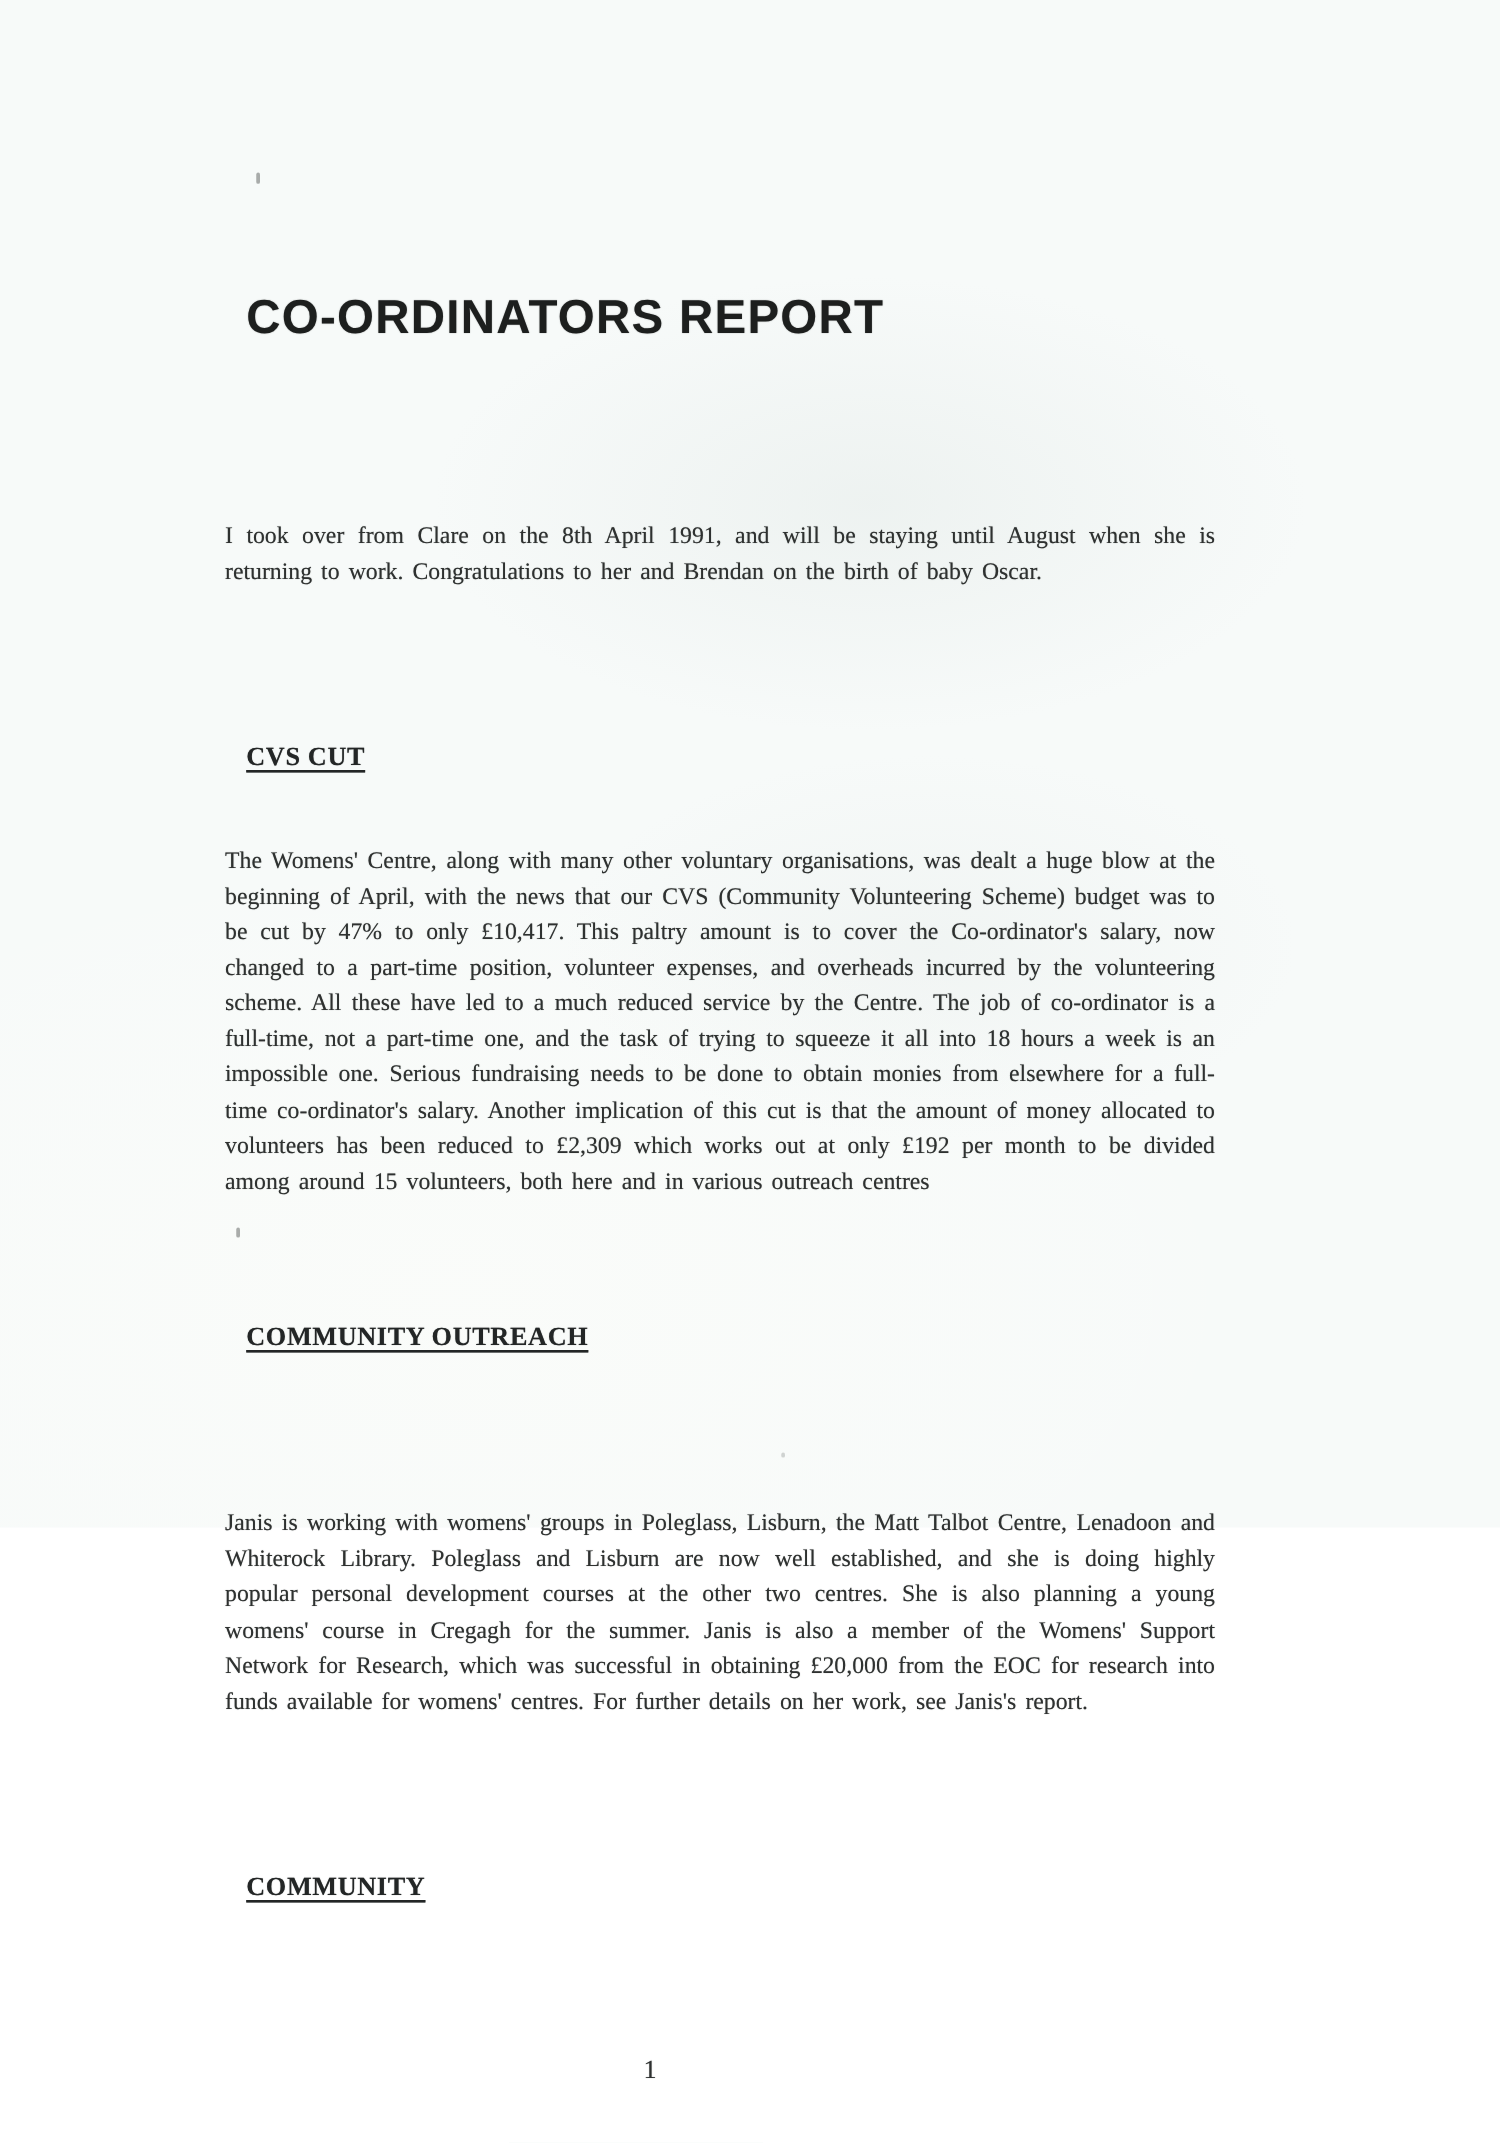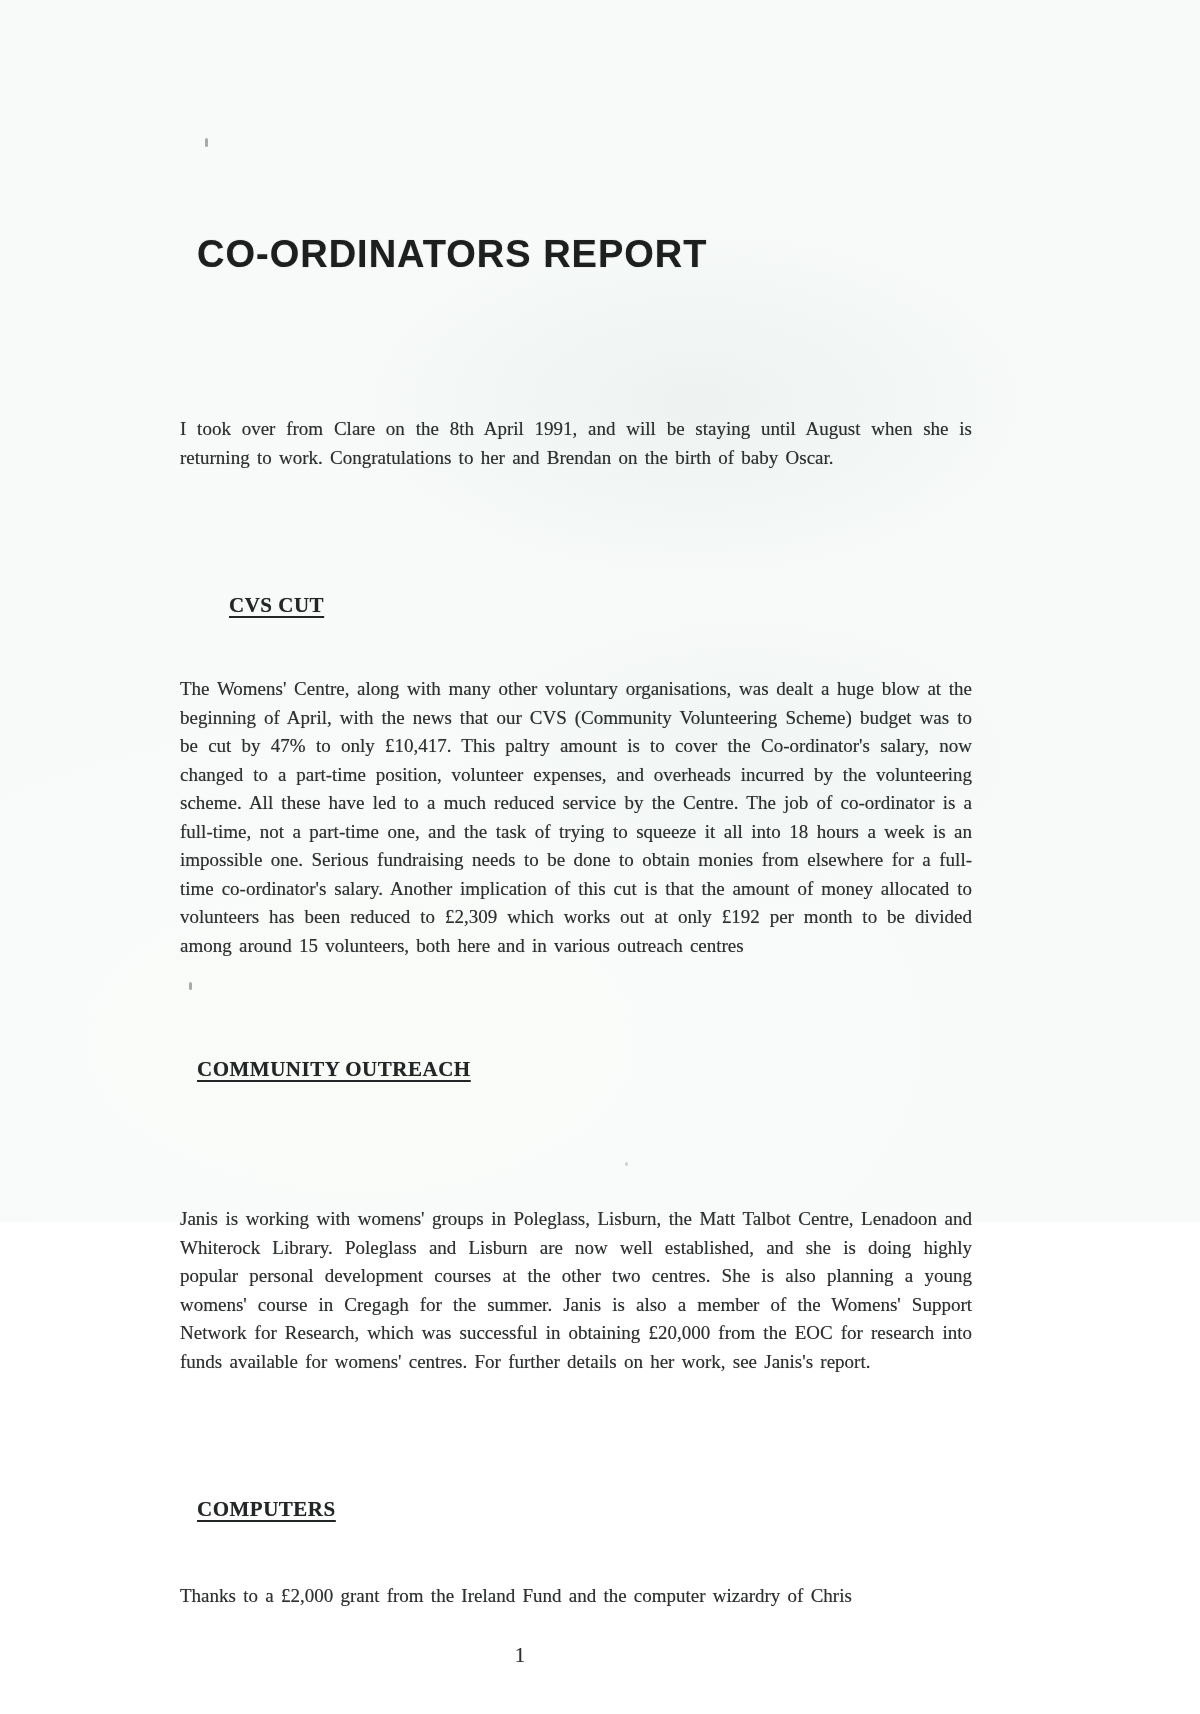--- a/index.html
+++ b/index.html
@@ -55,21 +55,21 @@
     position: absolute;
     left: 197px;
     font-size: 21px;
     font-weight: bold;
     color: #232626;
     letter-spacing: 0.5px;
     text-decoration: underline;
     text-underline-offset: 4px;
     text-shadow: 0 0 0.7px rgba(35,38,38,0.6);
   }
-  .heading-cvs       { top: 576px; margin-left: 32px; }
+  .heading-cvs       { top: 576px; }
   .heading-outreach  { top: 1040px; }
   .heading-computers { top: 1480px; }
   .page-number {
     position: absolute;
     left: 505px;
     top: 1643px;
     width: 30px;
     text-align: center;
     font-size: 21px;
     color: #2e3130;
@@ -98,19 +98,18 @@
   <p class="para para-intro">I took over from Clare on the 8th April 1991, and will be staying until August when she is returning to work. Congratulations to her and Brendan on the birth of baby Oscar.</p>
 
   <h2 class="section-heading heading-cvs">CVS CUT</h2>
 
   <p class="para para-cvs">The Womens' Centre, along with many other voluntary organisations, was dealt a huge blow at the beginning of April, with the news that our CVS (Community Volunteering Scheme) budget was to be cut by 47% to only £10,417. This paltry amount is to cover the Co-ordinator's salary, now changed to a part-time position, volunteer expenses, and overheads incurred by the volunteering scheme. All these have led to a much reduced service by the Centre. The job of co-ordinator is a full-time, not a part-time one, and the task of trying to squeeze it all into 18 hours a week is an impossible one. Serious fundraising needs to be done to obtain monies from elsewhere for a full-time co-ordinator's salary. Another implication of this cut is that the amount of money allocated to volunteers has been reduced to £2,309 which works out at only £192 per month to be divided among around 15 volunteers, both here and in various outreach centres</p>
 
   <h2 class="section-heading heading-outreach">COMMUNITY OUTREACH</h2>
 
   <p class="para para-outreach">Janis is working with womens' groups in Poleglass, Lisburn, the Matt Talbot Centre, Lenadoon and Whiterock Library. Poleglass and Lisburn are now well established, and she is doing highly popular personal development courses at the other two centres. She is also planning a young womens' course in Cregagh for the summer. Janis is also a member of the Womens' Support Network for Research, which was successful in obtaining £20,000 from the EOC for research into funds available for womens' centres. For further details on her work, see Janis's report.</p>
 
-  <h2 class="section-heading heading-computers">COMPUTERS</h2>
+  <h2 class="section-heading heading-computers">COMMUNITY</h2>
 
-  <p class="para para-computers">Thanks to a £2,000 grant from the Ireland Fund and the computer wizardry of Chris</p>
 
   <div class="page-number">1</div>
 
 </div>
 
 </body></html>

